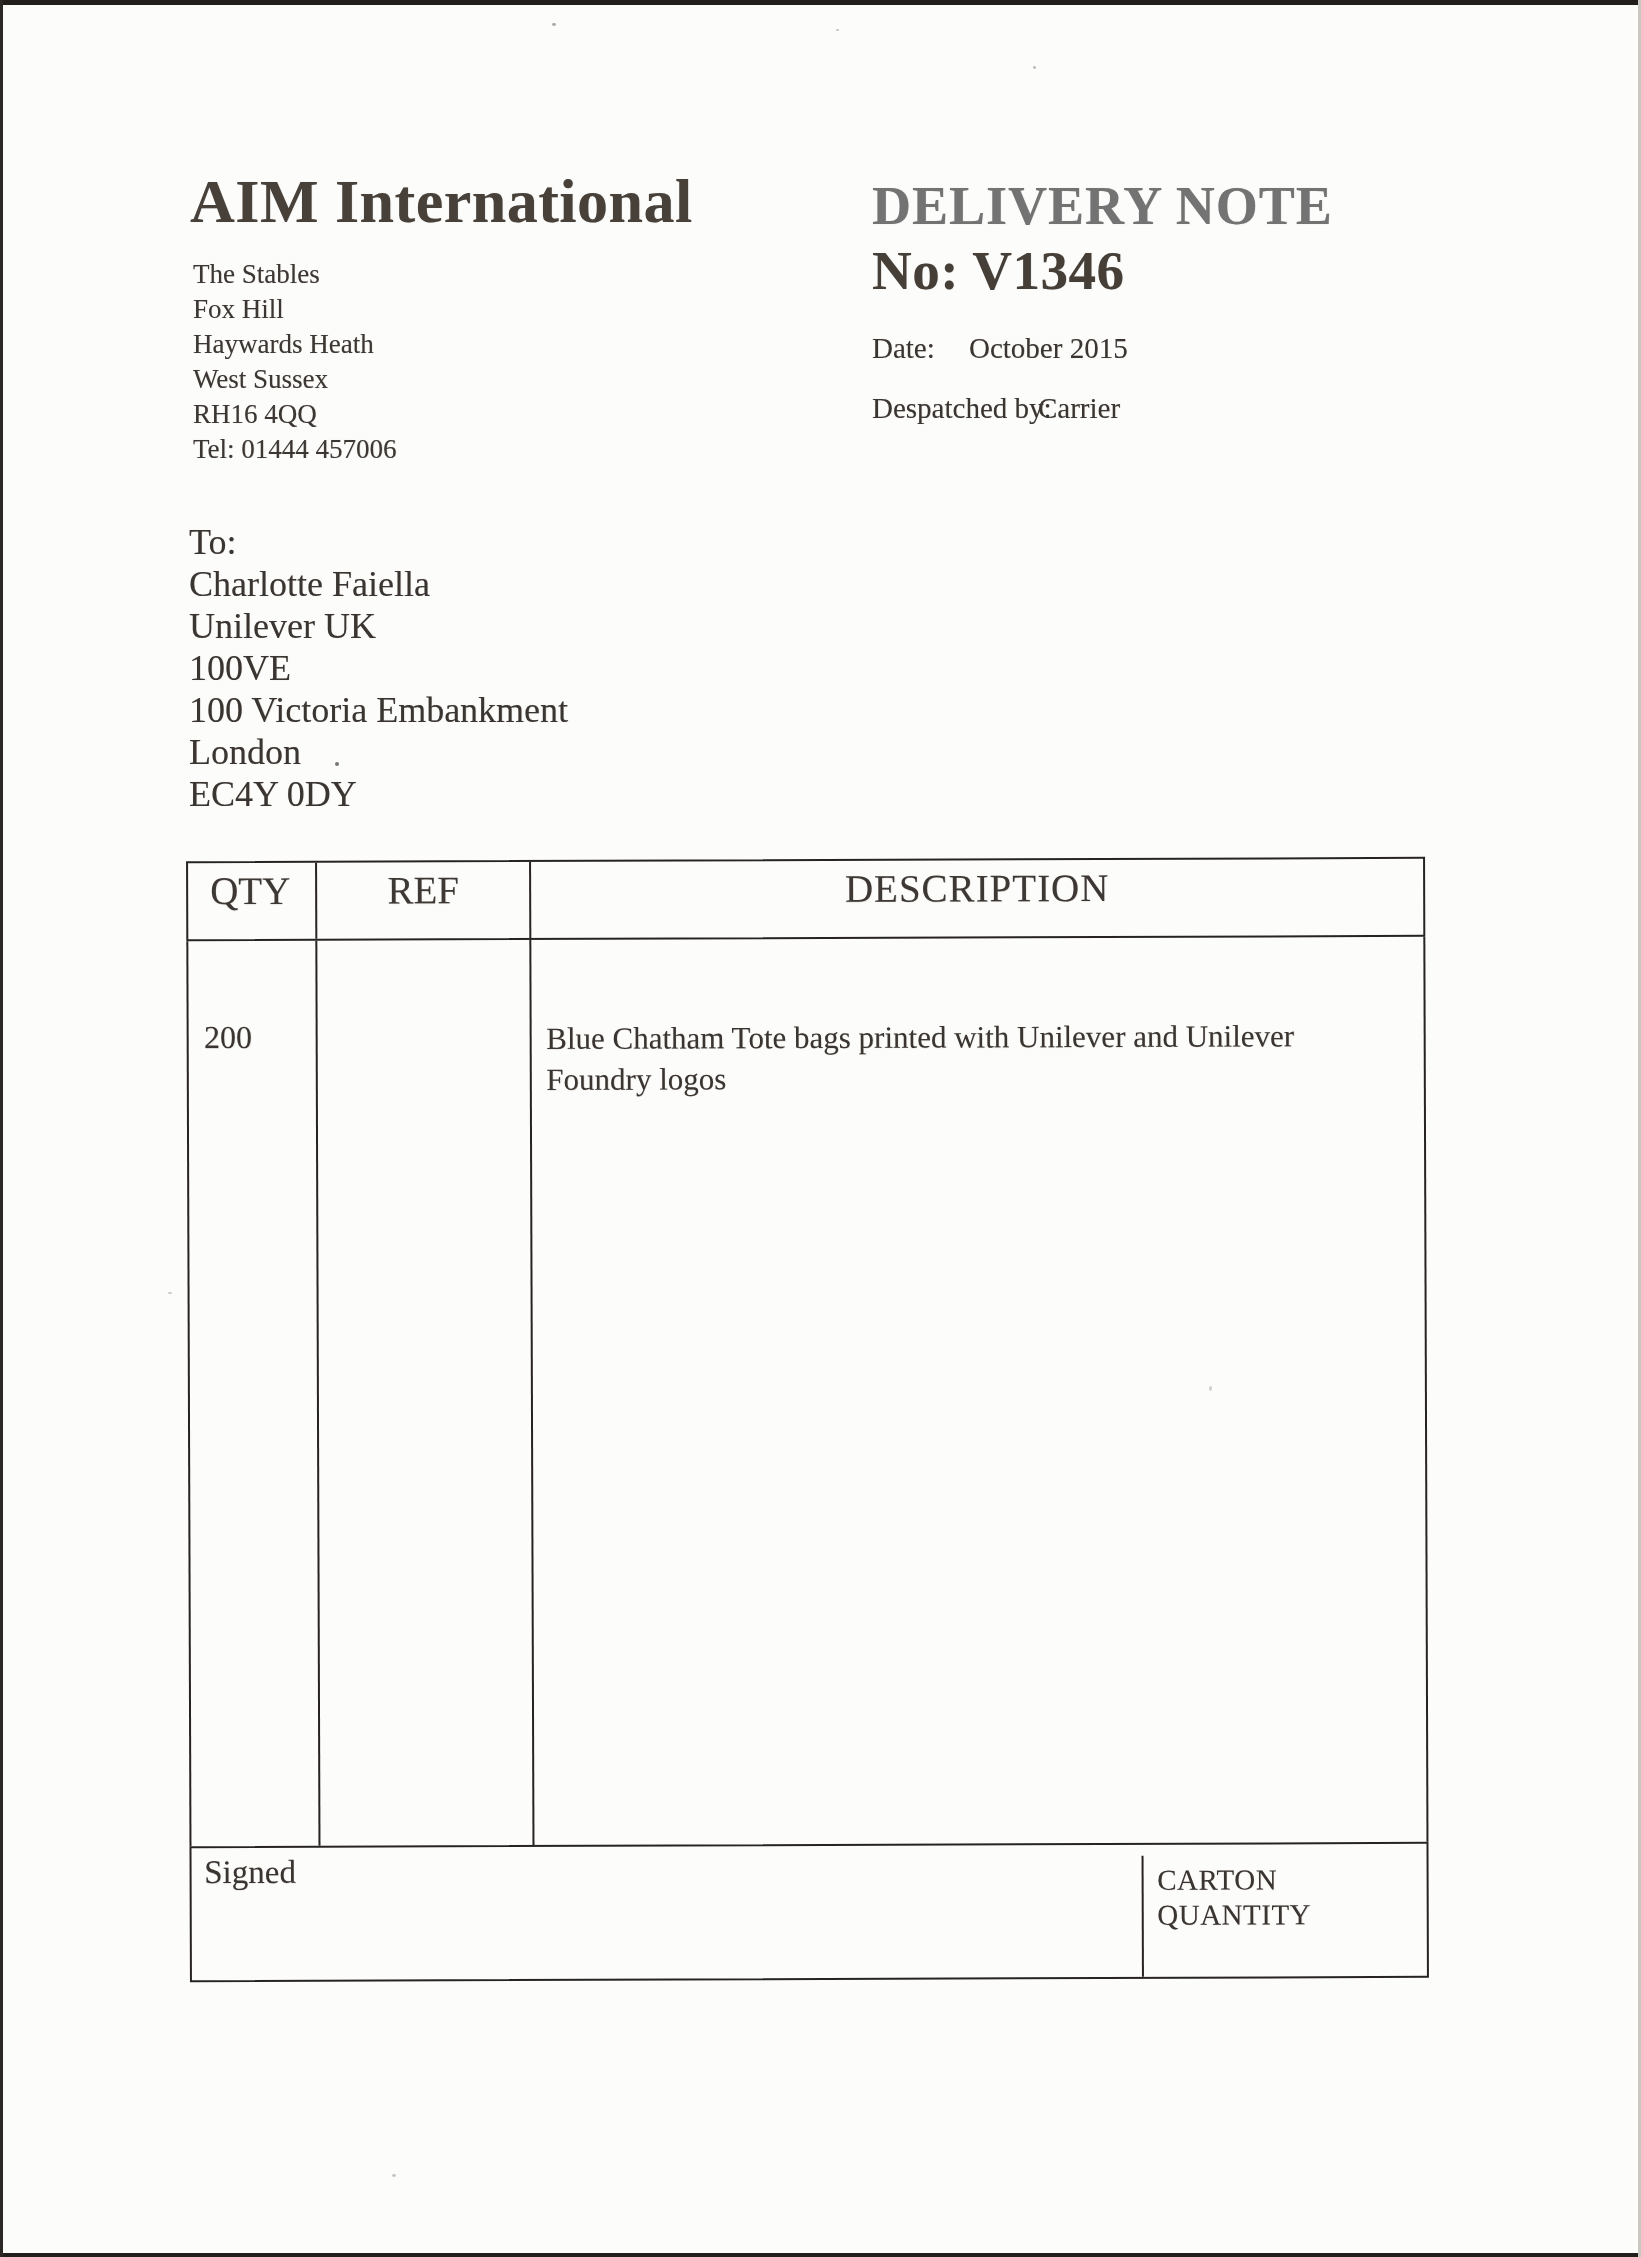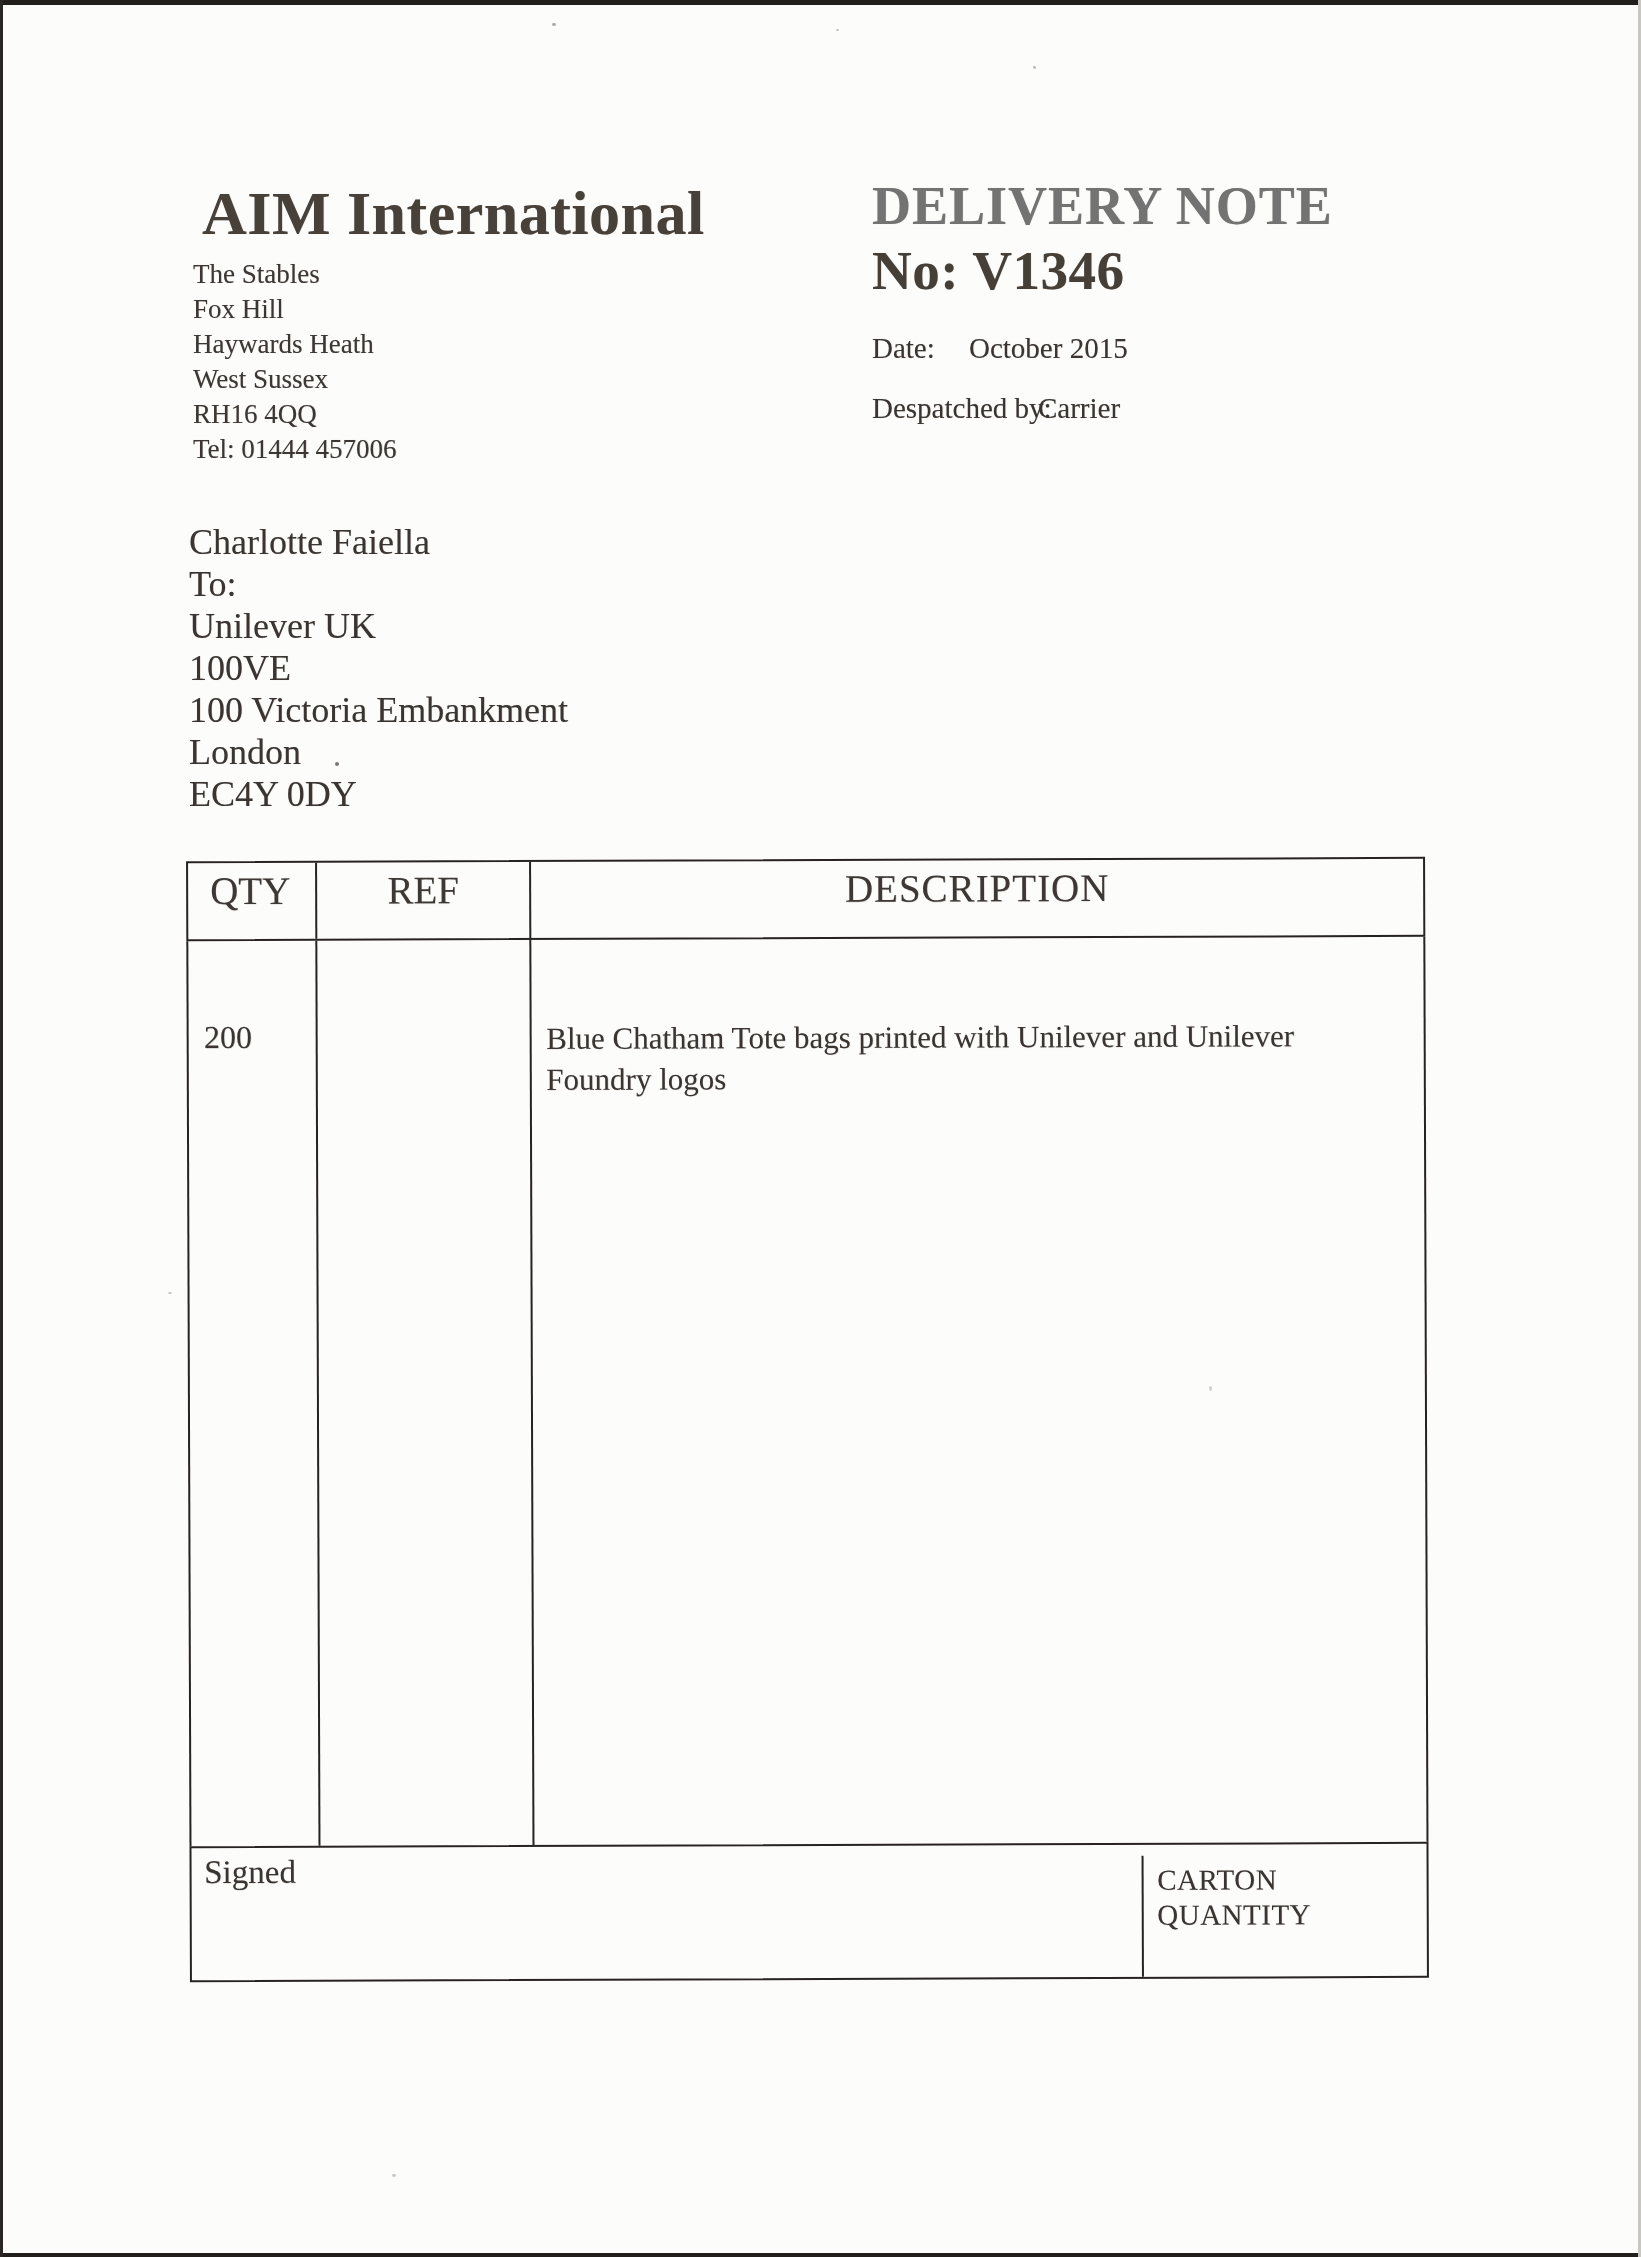--- a/index.html
+++ b/index.html
@@ -31,21 +31,21 @@
 
   
   .company-name {
     position: absolute;
     left: 190px;
     top: 166px;
     font-size: 62px;
     font-weight: bold;
     letter-spacing: 0.5px;
     color: #47413a;
-    margin: 12px;
+    margin: 0;
   }
   .company-address {
     position: absolute;
     left: 193px;
     top: 257px;
     font-size: 27px;
     line-height: 35px;
     color: #3c3733;
   }
 
@@ -178,22 +178,22 @@
   <div class="meta-row meta-date ink">
     <span>Date:</span>
     <span class="meta-value">October 2015</span>
   </div>
   <div class="meta-row meta-desp ink">
     <span>Despatched by:</span>
     <span class="meta-value">Carrier</span>
   </div>
 
   <div class="to-block ink">
+    <div>To:</div>
     <div>Charlotte Faiella</div>
-    <div>To:</div>
     <div>Unilever UK</div>
     <div>100VE</div>
     <div>100 Victoria Embankment</div>
     <div>London</div>
     <div>EC4Y 0DY</div>
   </div>
 
   <div class="tbl">
     <div class="tr tr-head">
       <div class="col-qty th th-qty ink">QTY</div>

